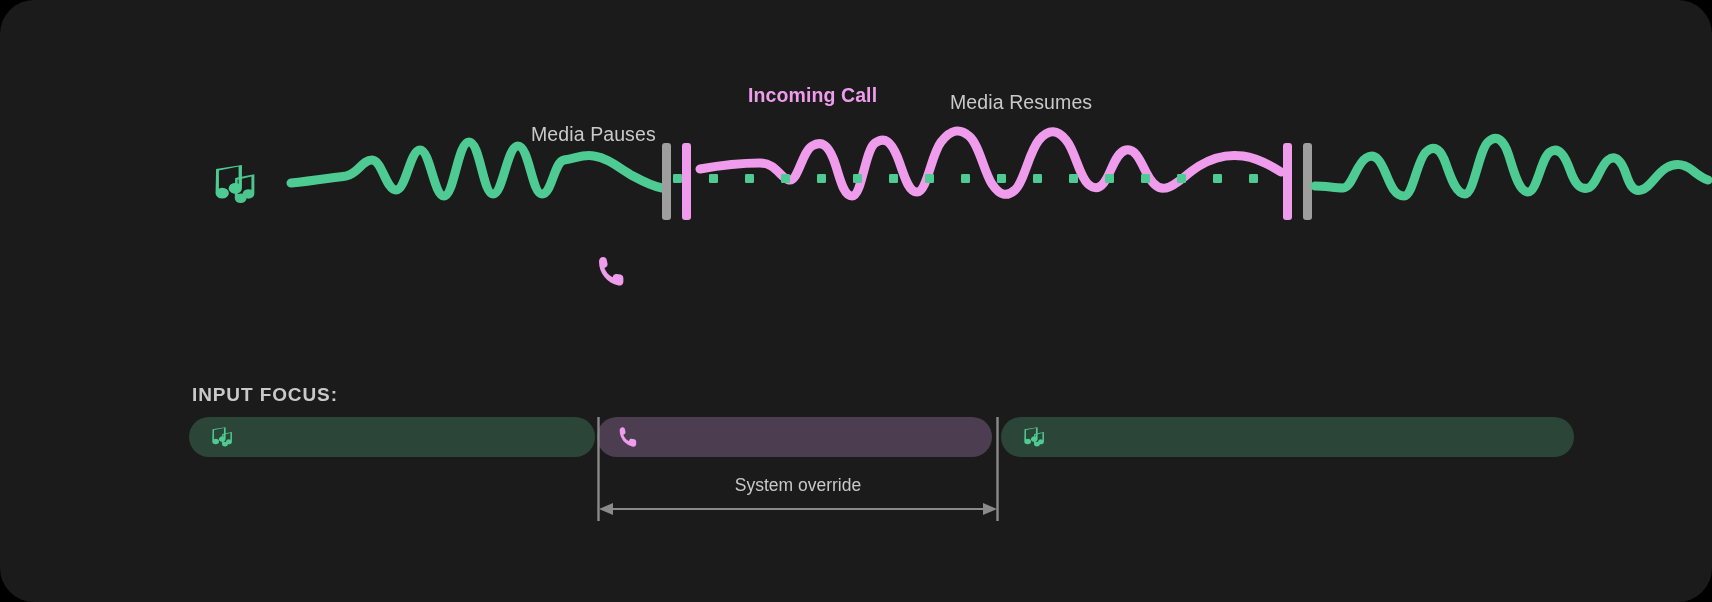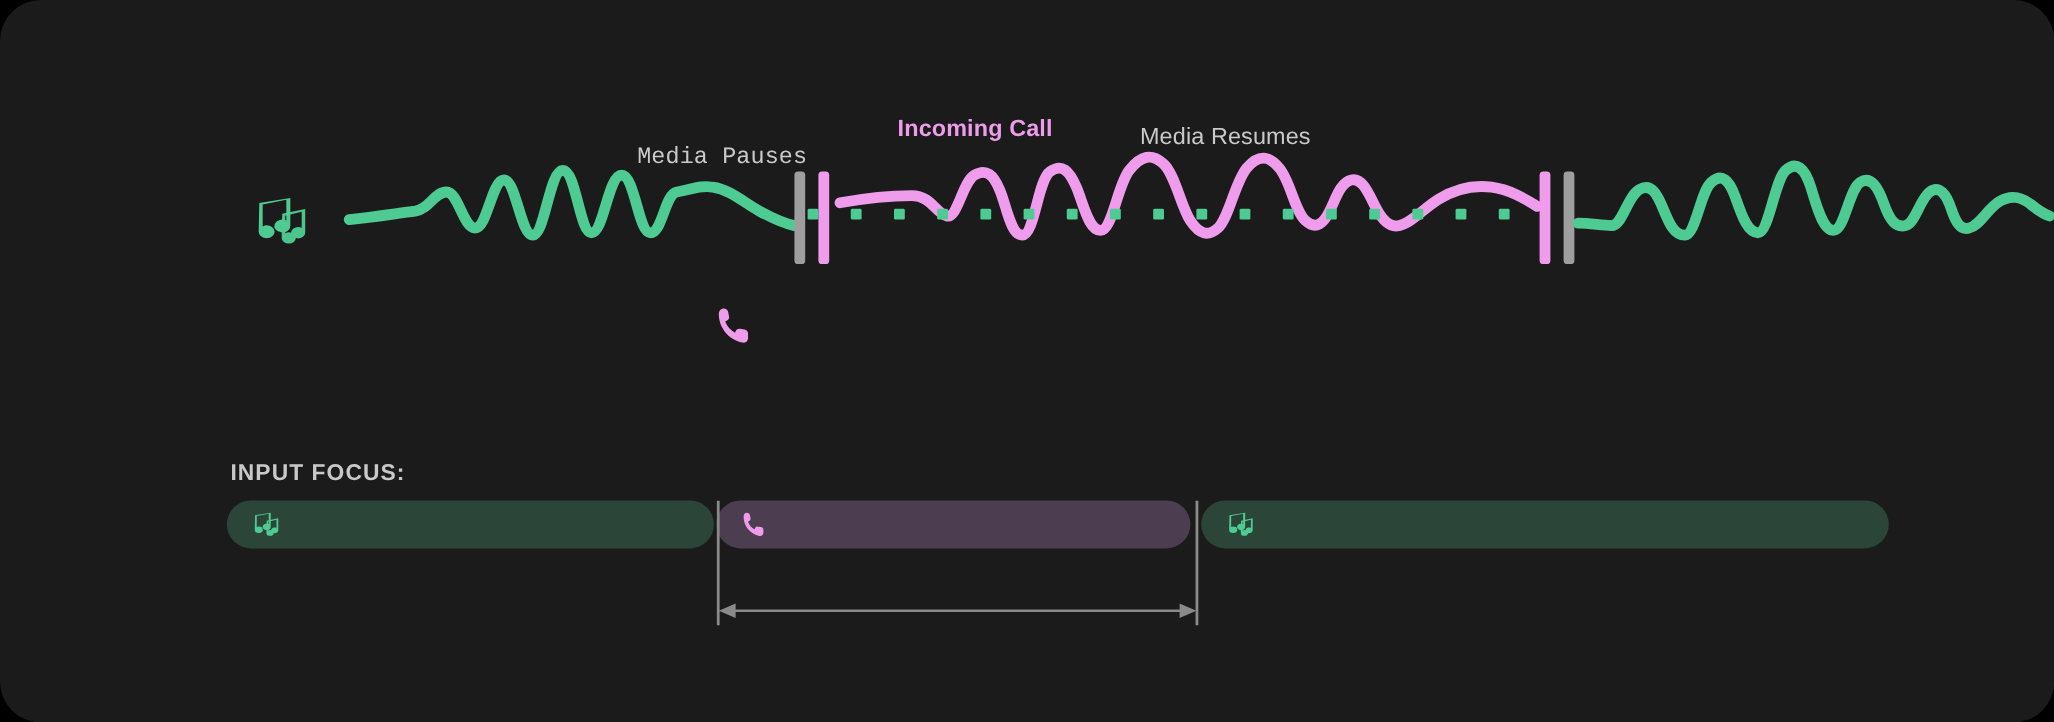--- a/index.html
+++ b/index.html
@@ -31,23 +31,22 @@
     height: 330px;
   }
   #timeline svg { display: block; }
 
   .tl-label {
     position: absolute;
     font-size: 19.5px;
     letter-spacing: .1px;
     white-space: nowrap;
     color: #c9c9c9;
-    margin-top: 12px;
-  }
-  #label-pauses  { left: 531px; top: 108px; font-family: Liberation Mono, monospace; }
+  }
+  #label-pauses  { left: 531px; top: 123px; }
   #label-resumes { left: 950px; top: 91px; }
   #label-call {
     left: 748px; top: 84px;
     color: #f09cec;
     font-weight: bold;
     font-size: 19.5px;
   }
 
   
   #focus-title {
@@ -249,15 +248,16 @@
   </div>
 
   <div id="override-wrap">
     <svg width="402" height="110" viewBox="0 0 402 110">
       <line x1="1.5" y1="0" x2="1.5" y2="104" stroke="#8a8a8a" stroke-width="2.4"></line>
       <line x1="400.5" y1="0" x2="400.5" y2="104" stroke="#8a8a8a" stroke-width="2.4"></line>
       <line x1="8" y1="92" x2="394" y2="92" stroke="#8a8a8a" stroke-width="2.2"></line>
       <path d="M2 92 L16 86 L16 98 Z" fill="#8a8a8a"></path>
       <path d="M400 92 L386 86 L386 98 Z" fill="#8a8a8a"></path>
     </svg>
+    <div id="override-label">System override</div>
   </div>
 
 </div>
 
 </body></html>

